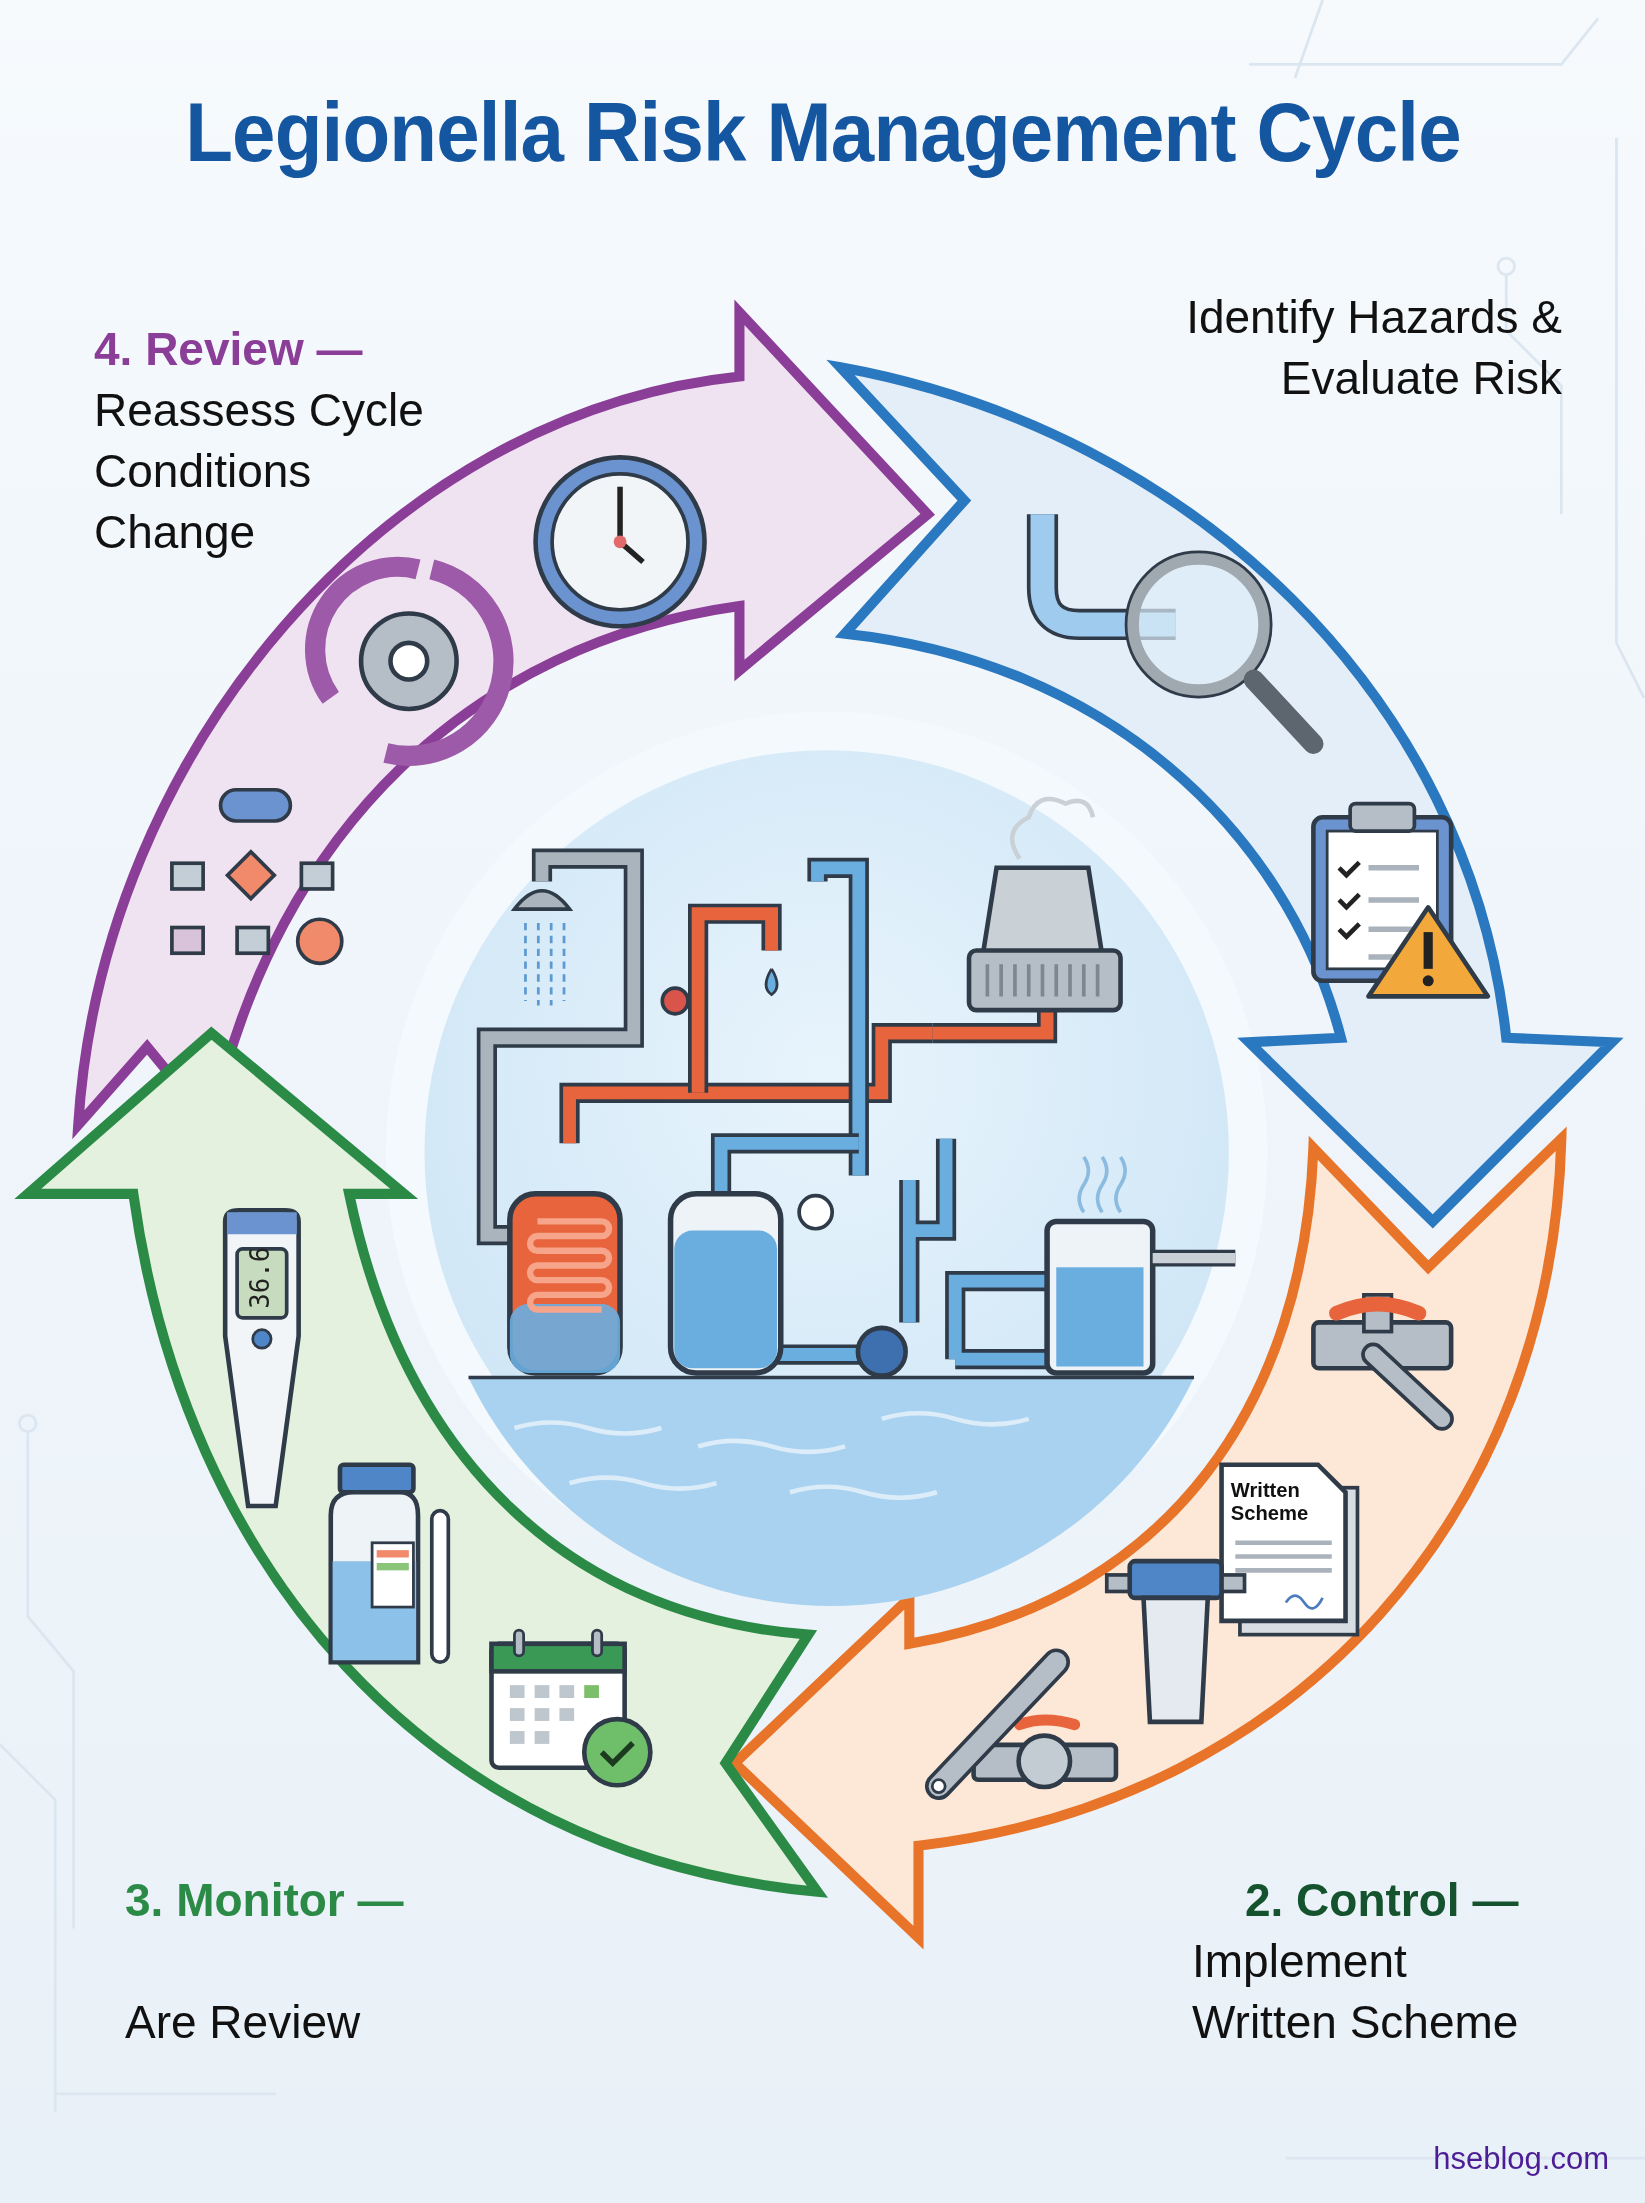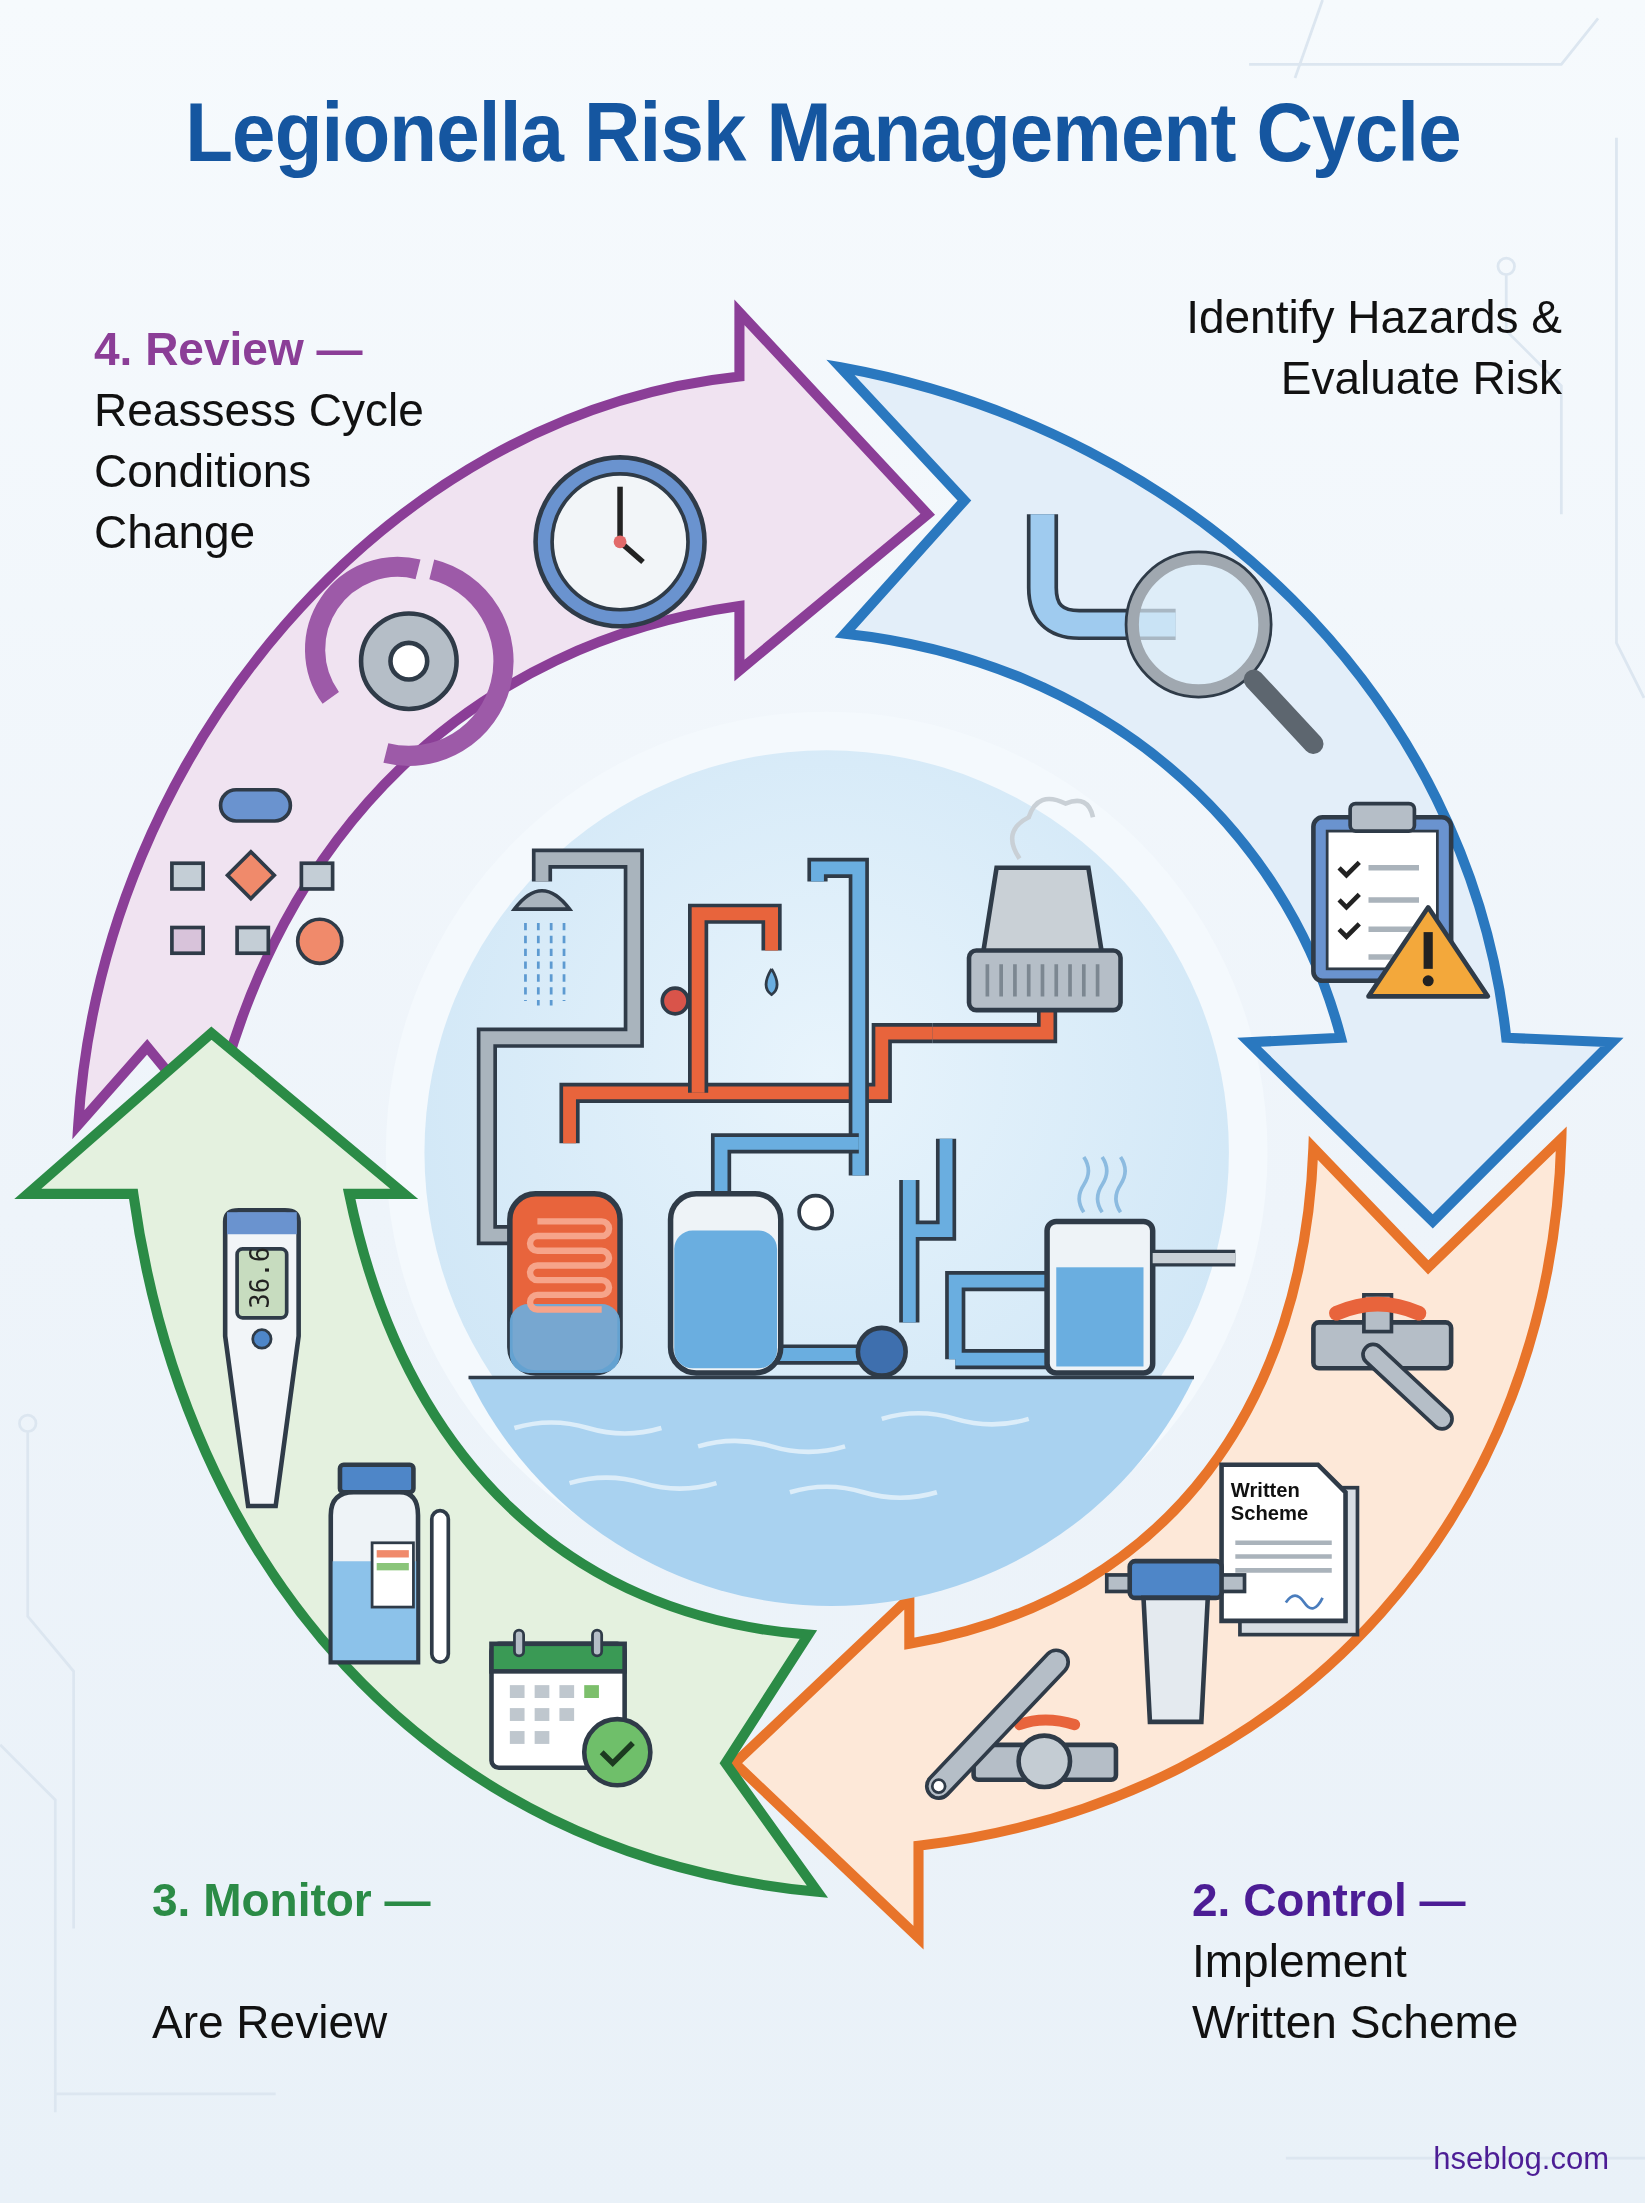--- a/index.html
+++ b/index.html
@@ -14,24 +14,24 @@
     position: absolute; left: 0; top: 84px; width: 1646px; text-align: center;
     font-size: 84px; font-weight: bold; color: #1556a0; letter-spacing: -0.9px;
     transform: scaleX(0.93);
   }
   .stage-label { position: absolute; font-size: 46px; line-height: 61px; color: #111; }
   .stage-label .head { font-weight: bold; display: block; }
   .label-review { left: 94px; top: 287px; }
   .label-review .head { color: #8b3e97; margin-top: 32px; }
   .label-assess { right: 84px; top: 287px; text-align: right; }
   .label-assess .head { color: #2a78bf; }
-  .label-monitor { left: 125px; top: 1870px; margin-left: 27px; }
+  .label-monitor { left: 125px; top: 1870px; }
   .label-monitor .head { color: #2b8b46; }
   .label-control { left: 1192px; top: 1870px; }
-  .label-control .head { color: #4c1d95; }
+  .label-control .head { color: #14532d; text-align: right; }
   .watermark { position: absolute; right: 37px; top: 2129px; font-size: 31px; color: #4c1d95; margin-top: 12px; }
   svg.main { position: absolute; left: 0; top: 0; }
 </style>
 </head>
 <body>
 
 <div class="canvas">
 
 <svg class="main" width="1646" height="2204" viewBox="0 0 1792 2400">
 

